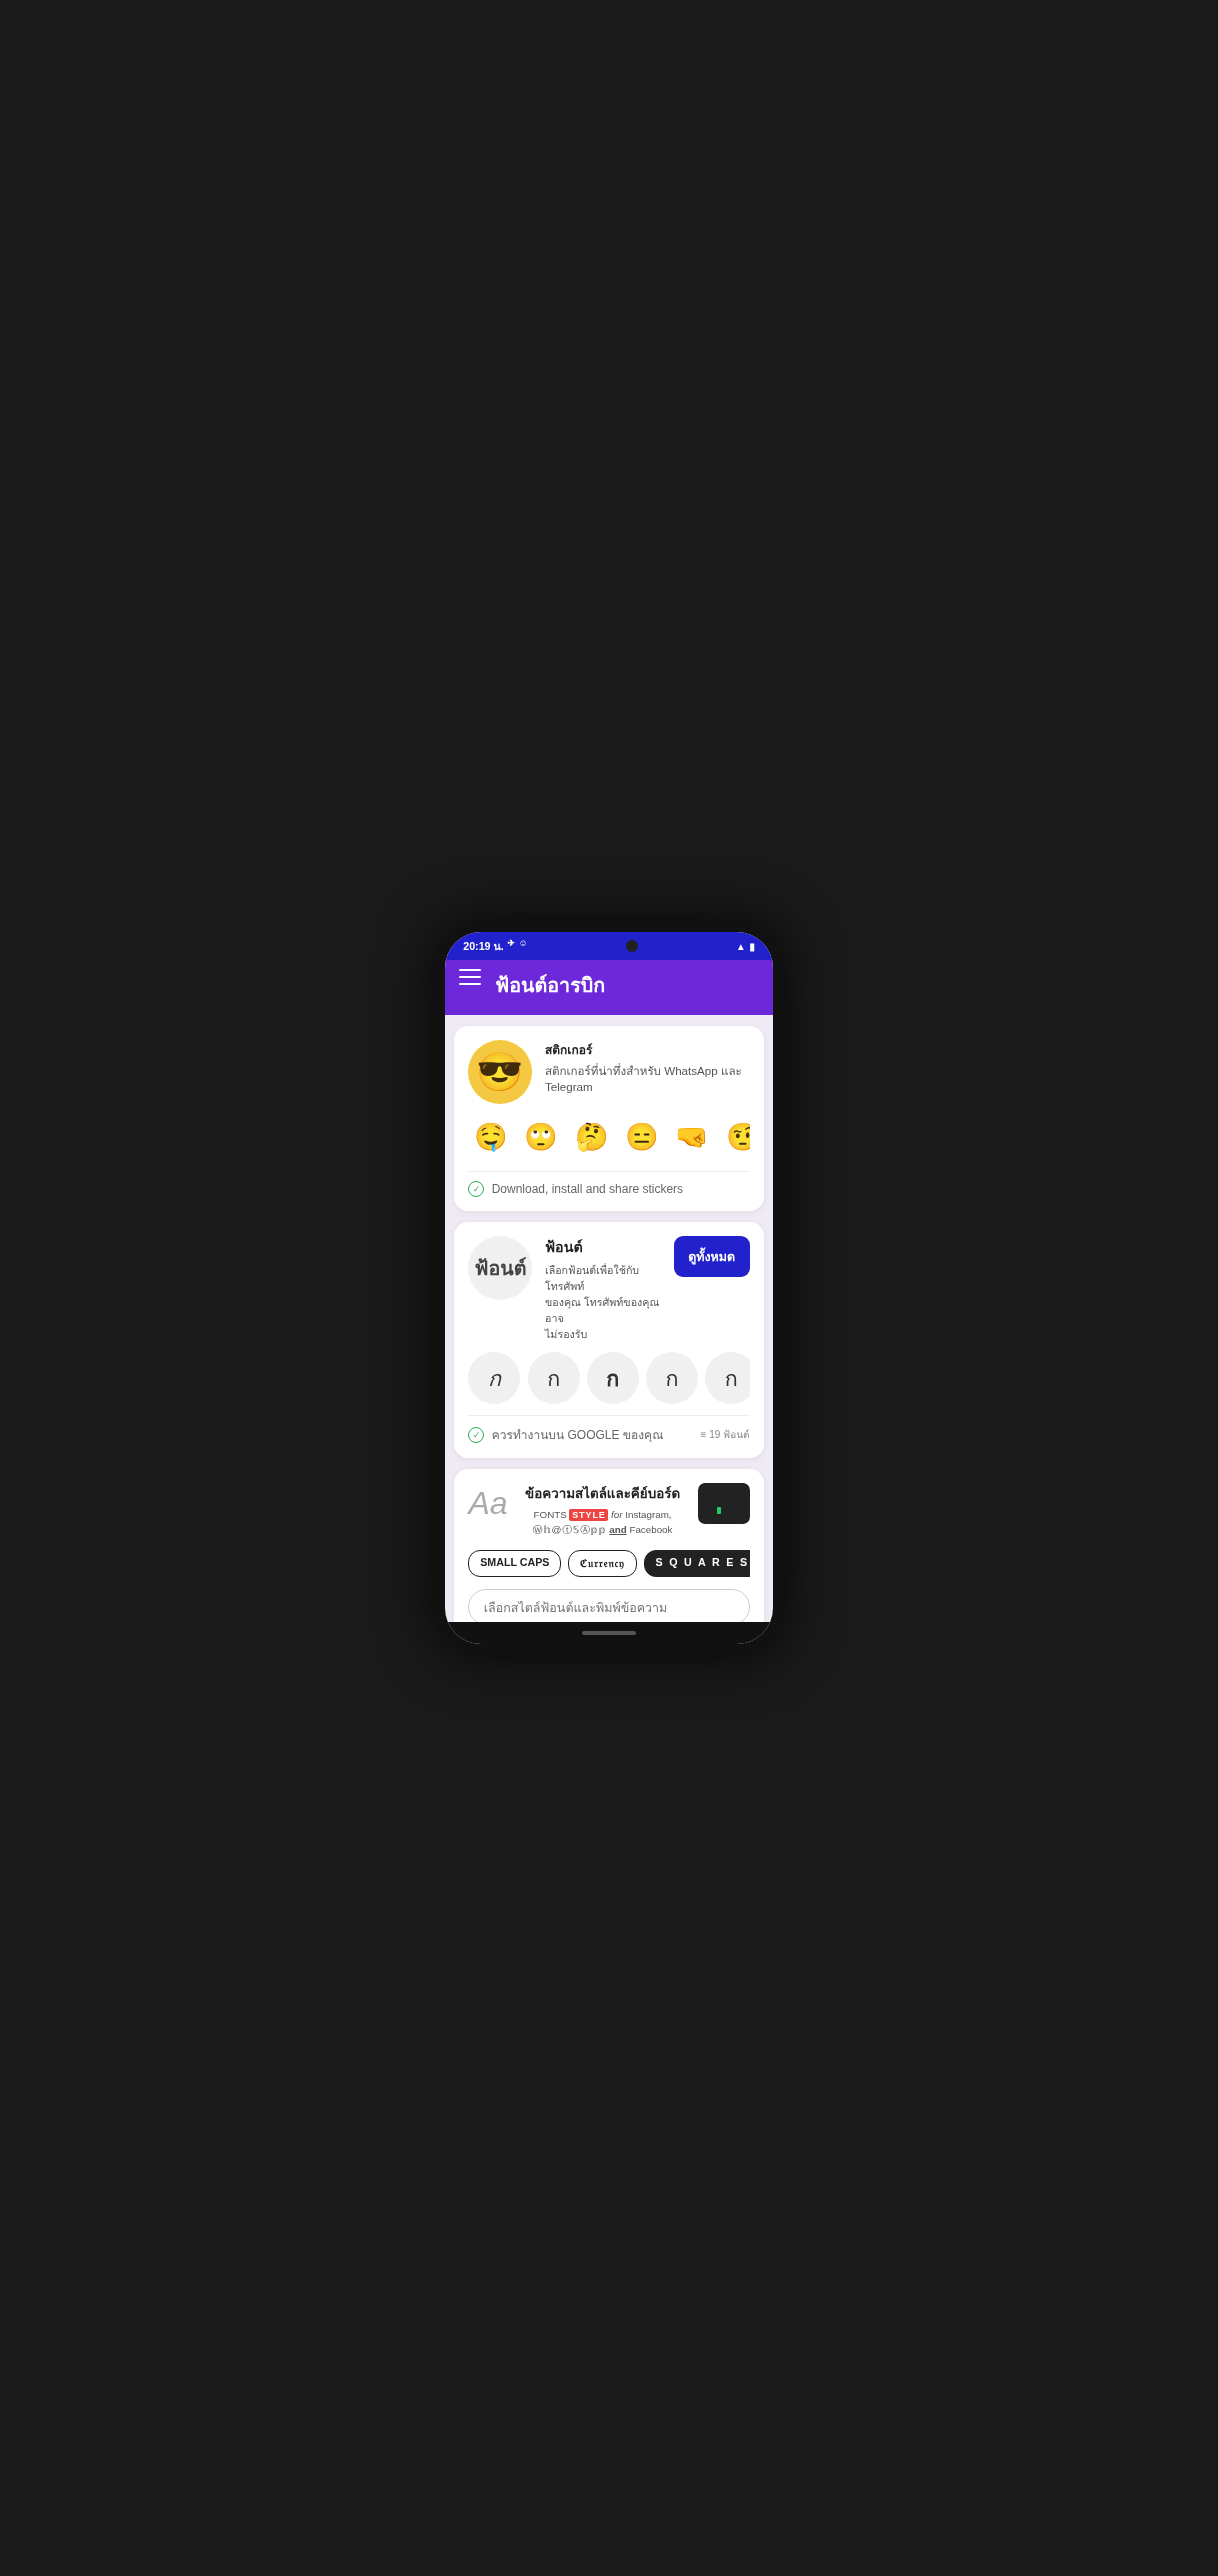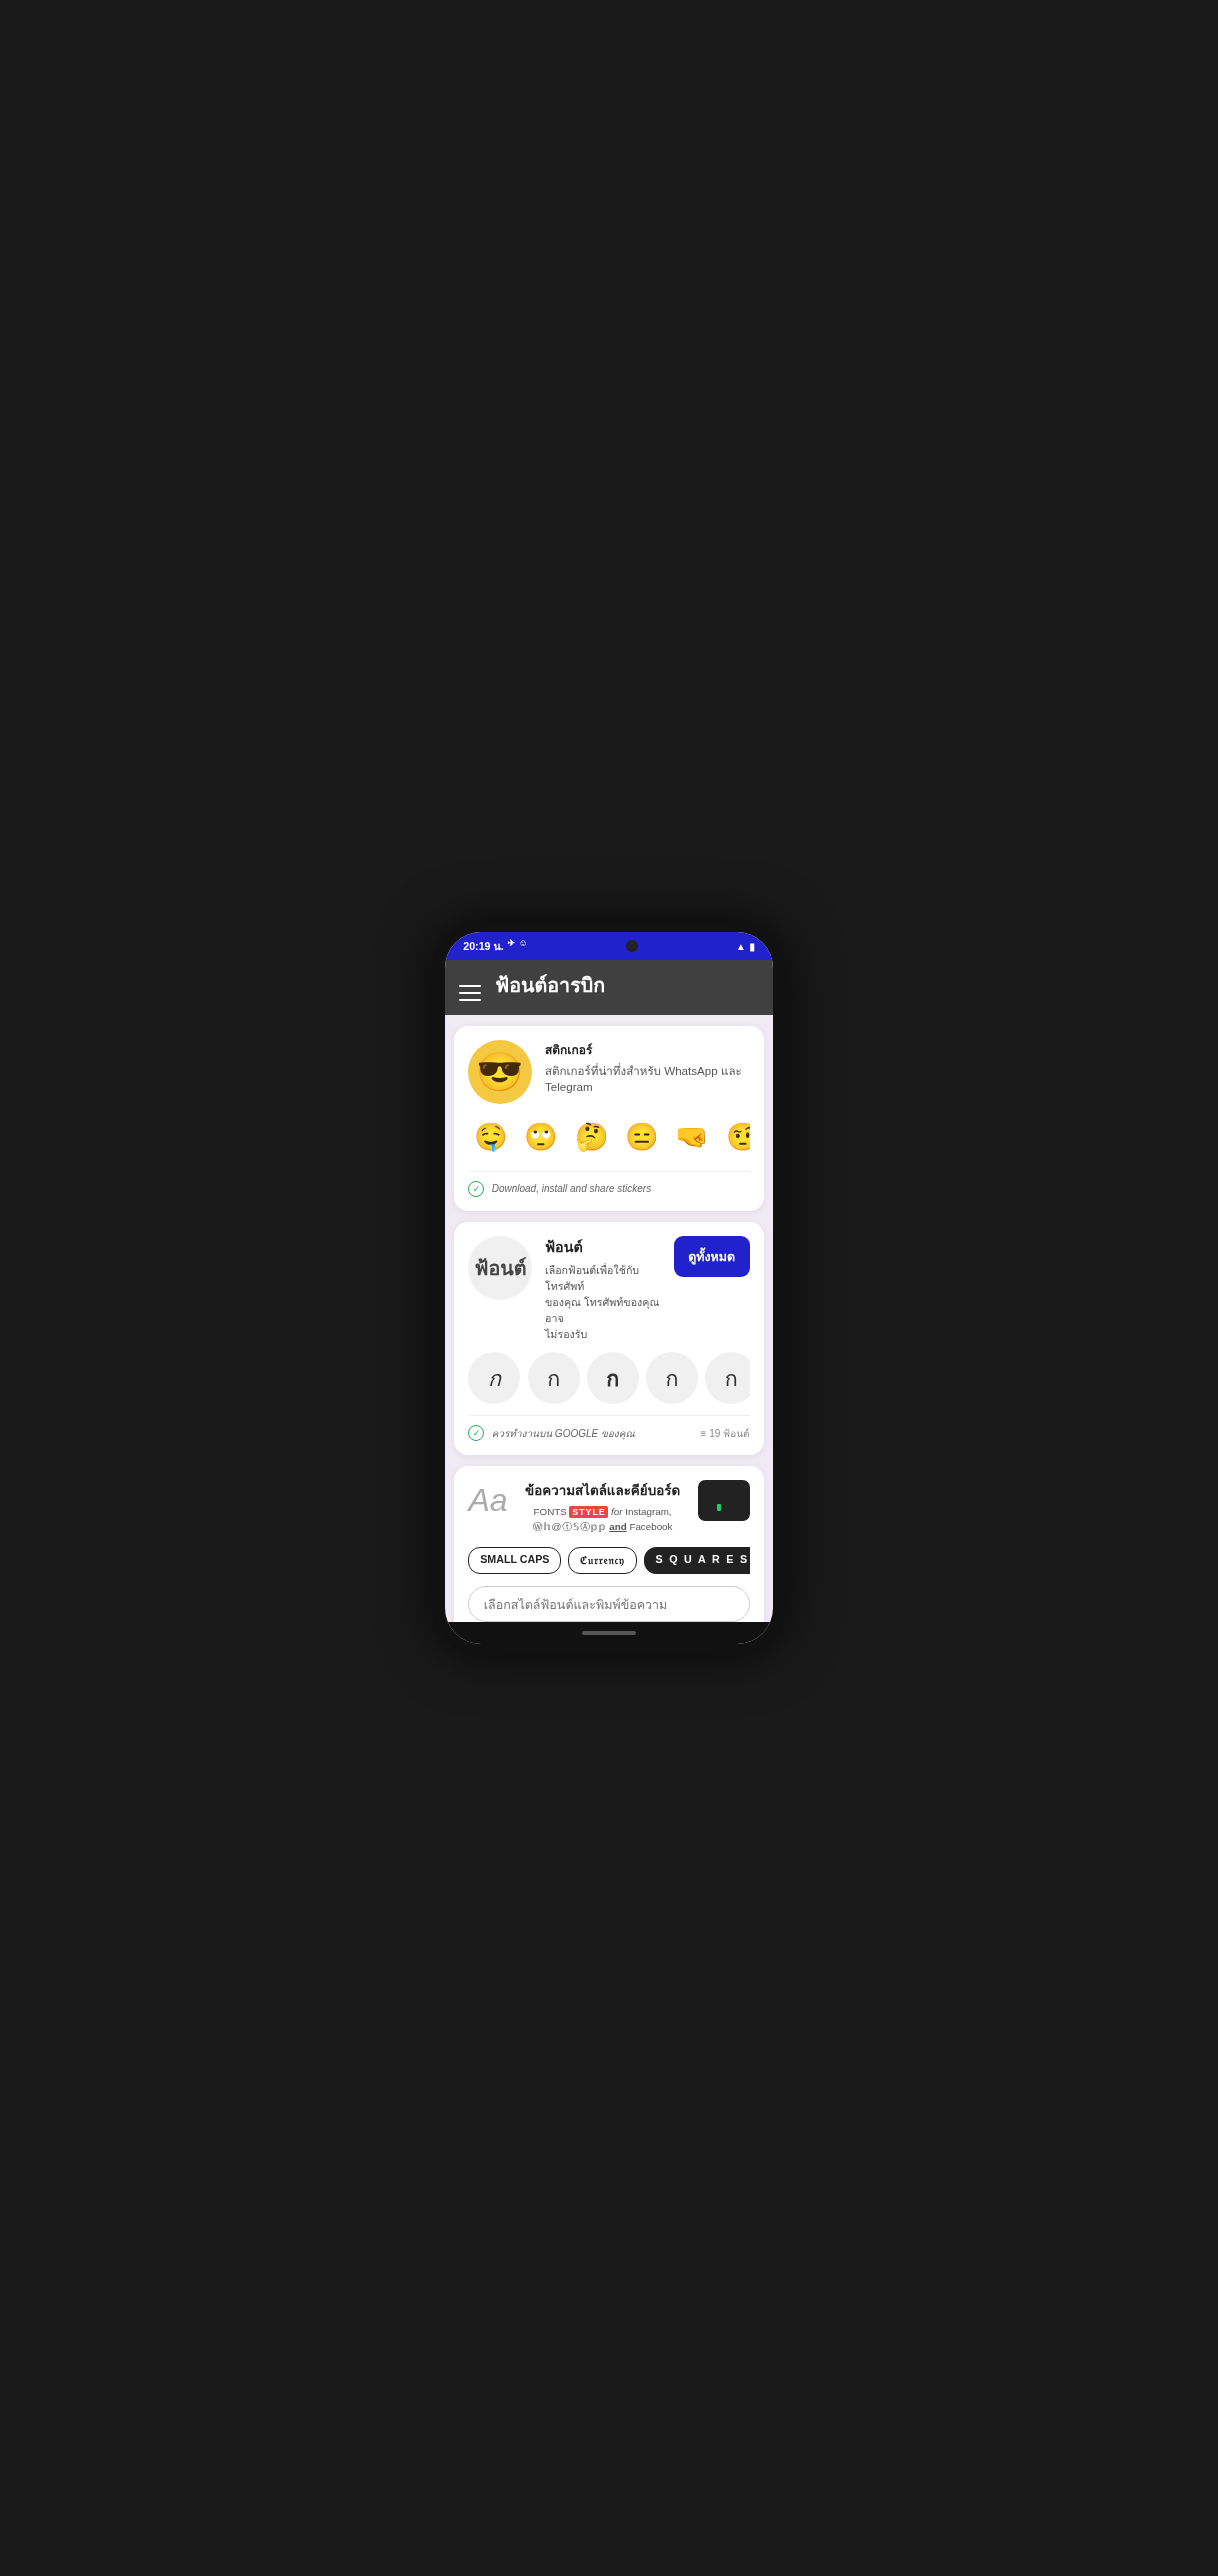--- a/index.html
+++ b/index.html
@@ -45,23 +45,23 @@
     .status-left { display: flex; align-items: flex-start; gap: 3.6px; }
     .status-right { display: flex; align-items: center; gap: 3.6px; }
     .camera-notch {
       width: 12.5px; height: 12.5px;
       background: #222;
       border-radius: 50%;
       margin: 0 auto;
     }
     
     .app-header {
-      background: #404040;
-      display: flex;
-      align-items: flex-end;
+      background: #6d28d9;
+      display: flex;
+      align-items: flex-start;
       padding: 9px 14.3px 14.3px 14.3px;
       color: white;
       flex-shrink: 0;
     }
     .hamburger-icon {
       width: 21.5px; height: 16px;
       display: flex; flex-direction: column;
       justify-content: space-between;
       margin-right: 14.3px;
     }
@@ -125,21 +125,21 @@
     }
     .check-icon {
       width: 16px; height: 16px;
       border-radius: 50%;
       border: 1.8px solid #22aa55;
       display: flex; align-items: center; justify-content: center;
       color: #22aa55;
       font-size: 9px;
       flex-shrink: 0;
     }
-    .card-footer-text { font-size: 10px; color: #666; font-style: italic; }
+    .card-footer-text { font-size: 12px; color: #666; }
     
     .font-header {
       display: flex;
       align-items: flex-start;
       gap: 12.5px;
       margin-bottom: 10.7px;
     }
     .font-preview-circle {
       width: 64px; height: 64px;
       background: #f0f0f0;

